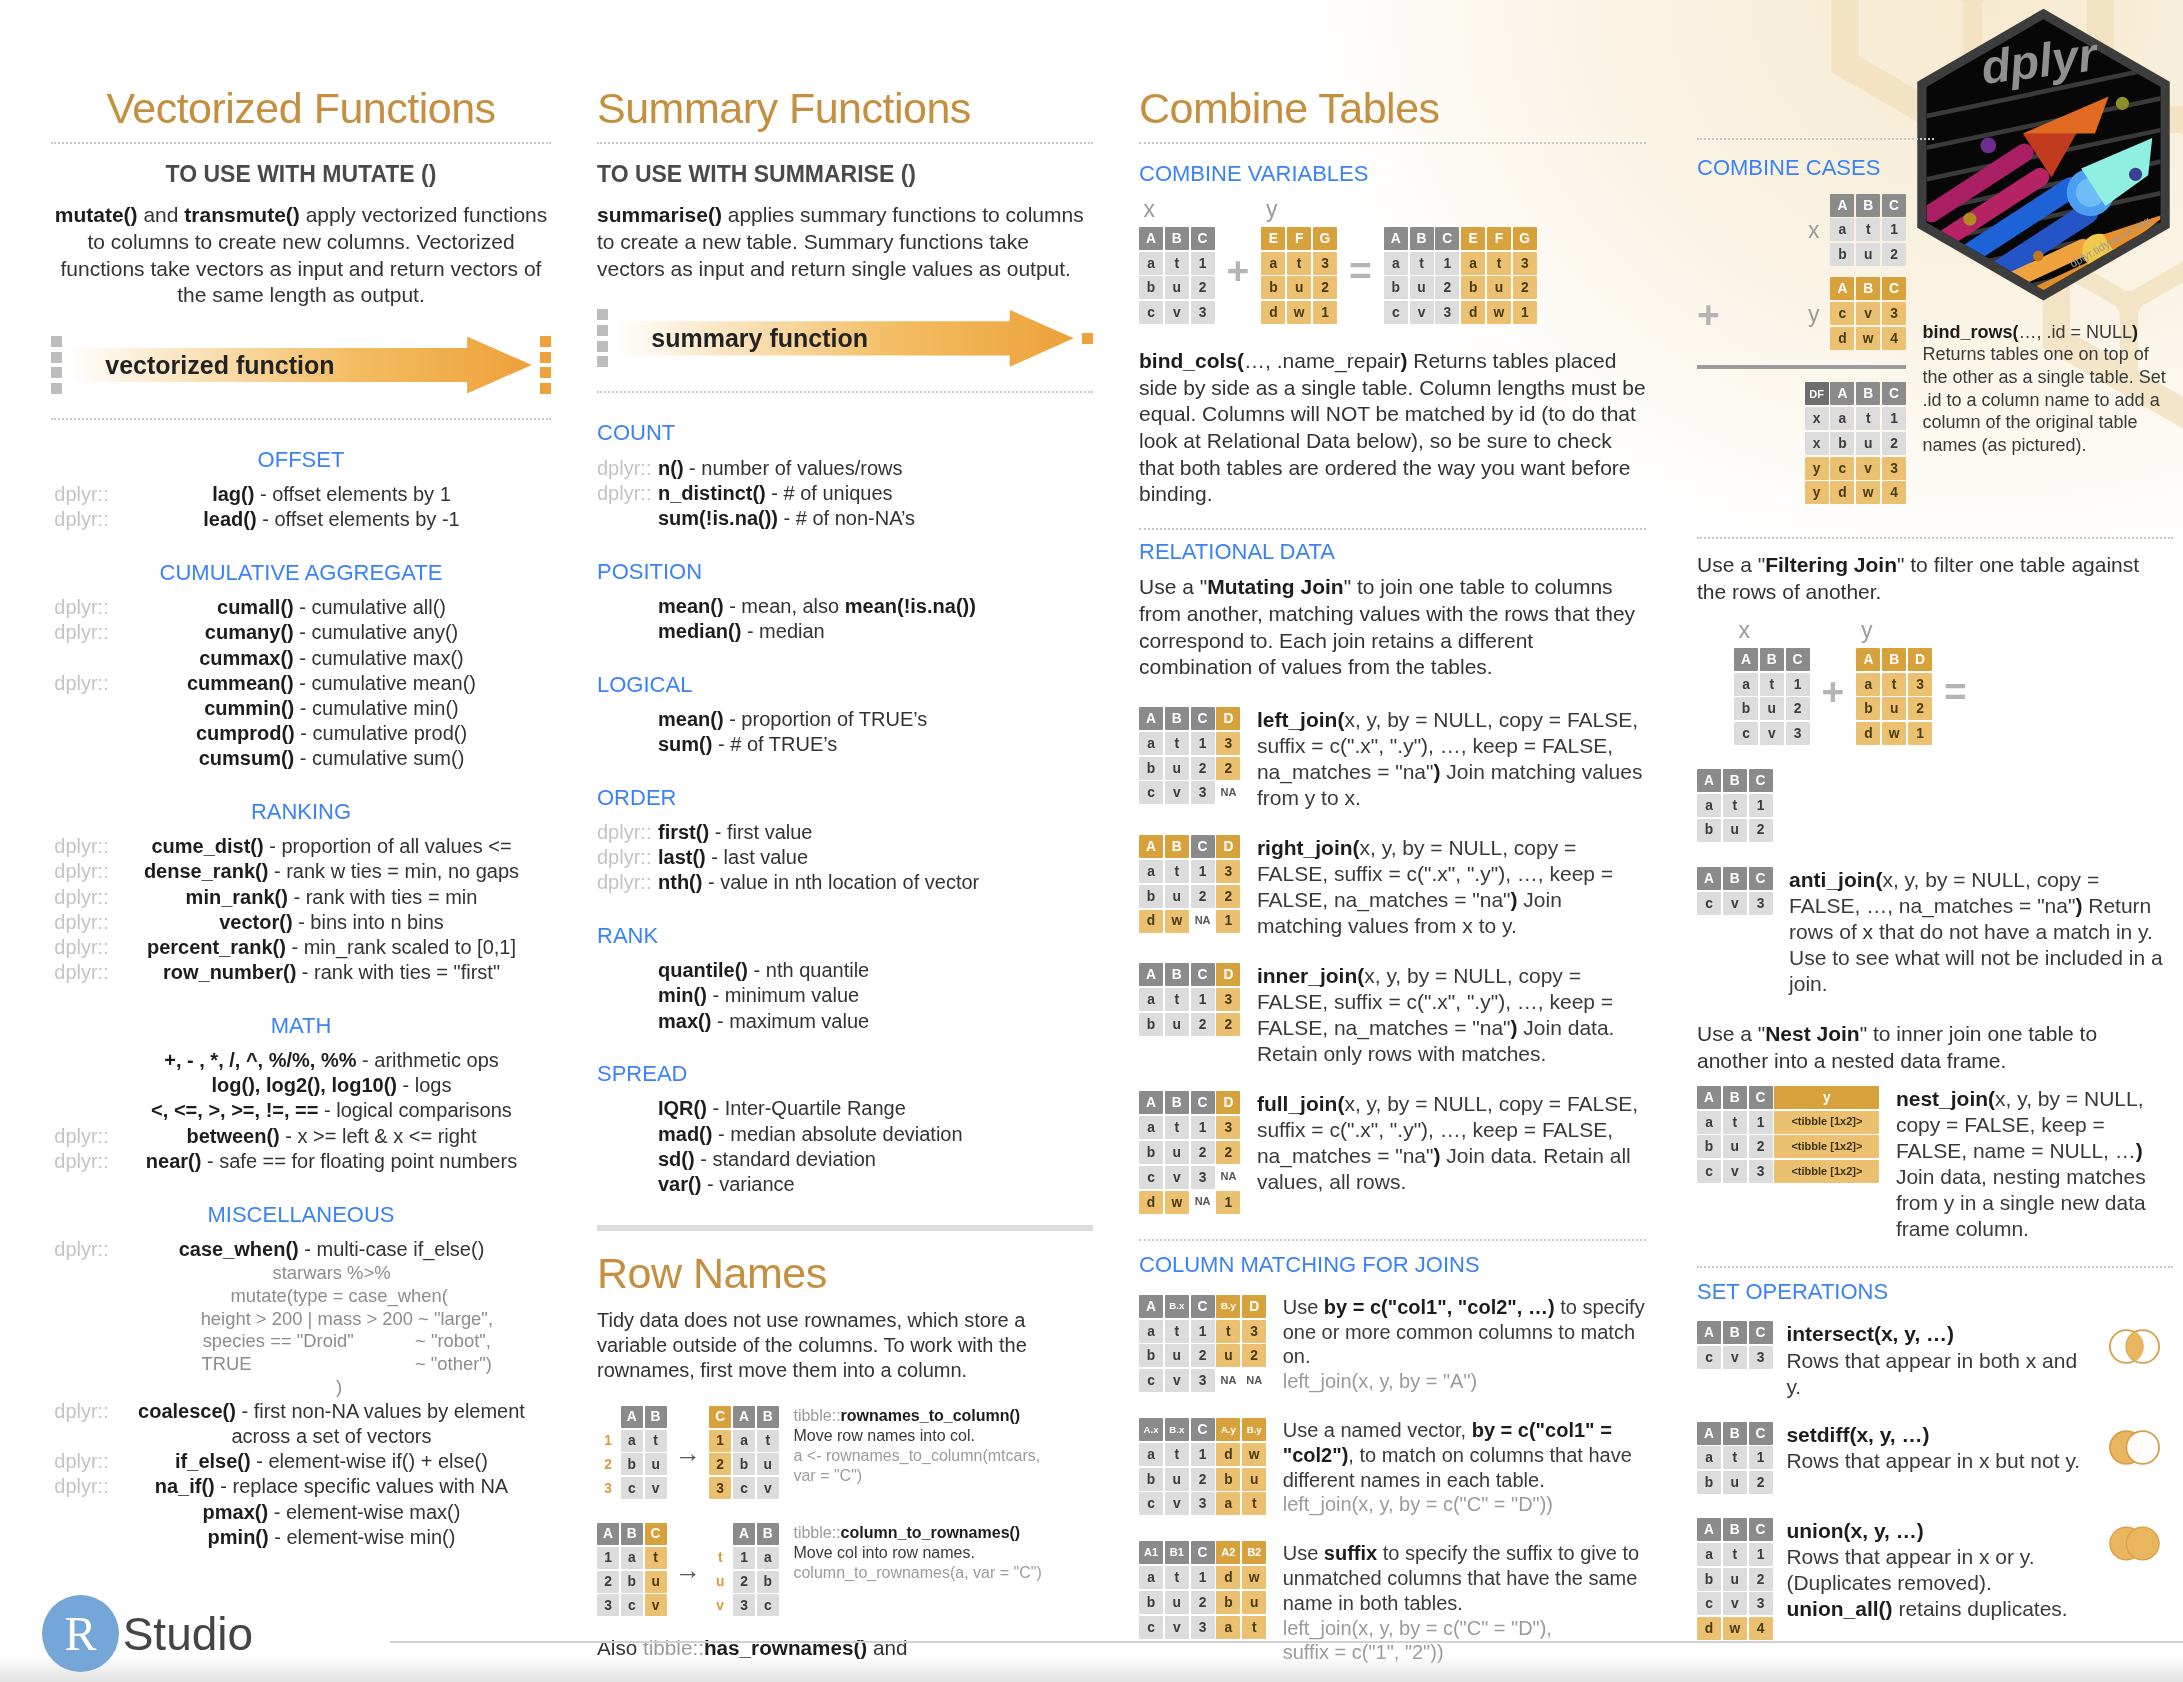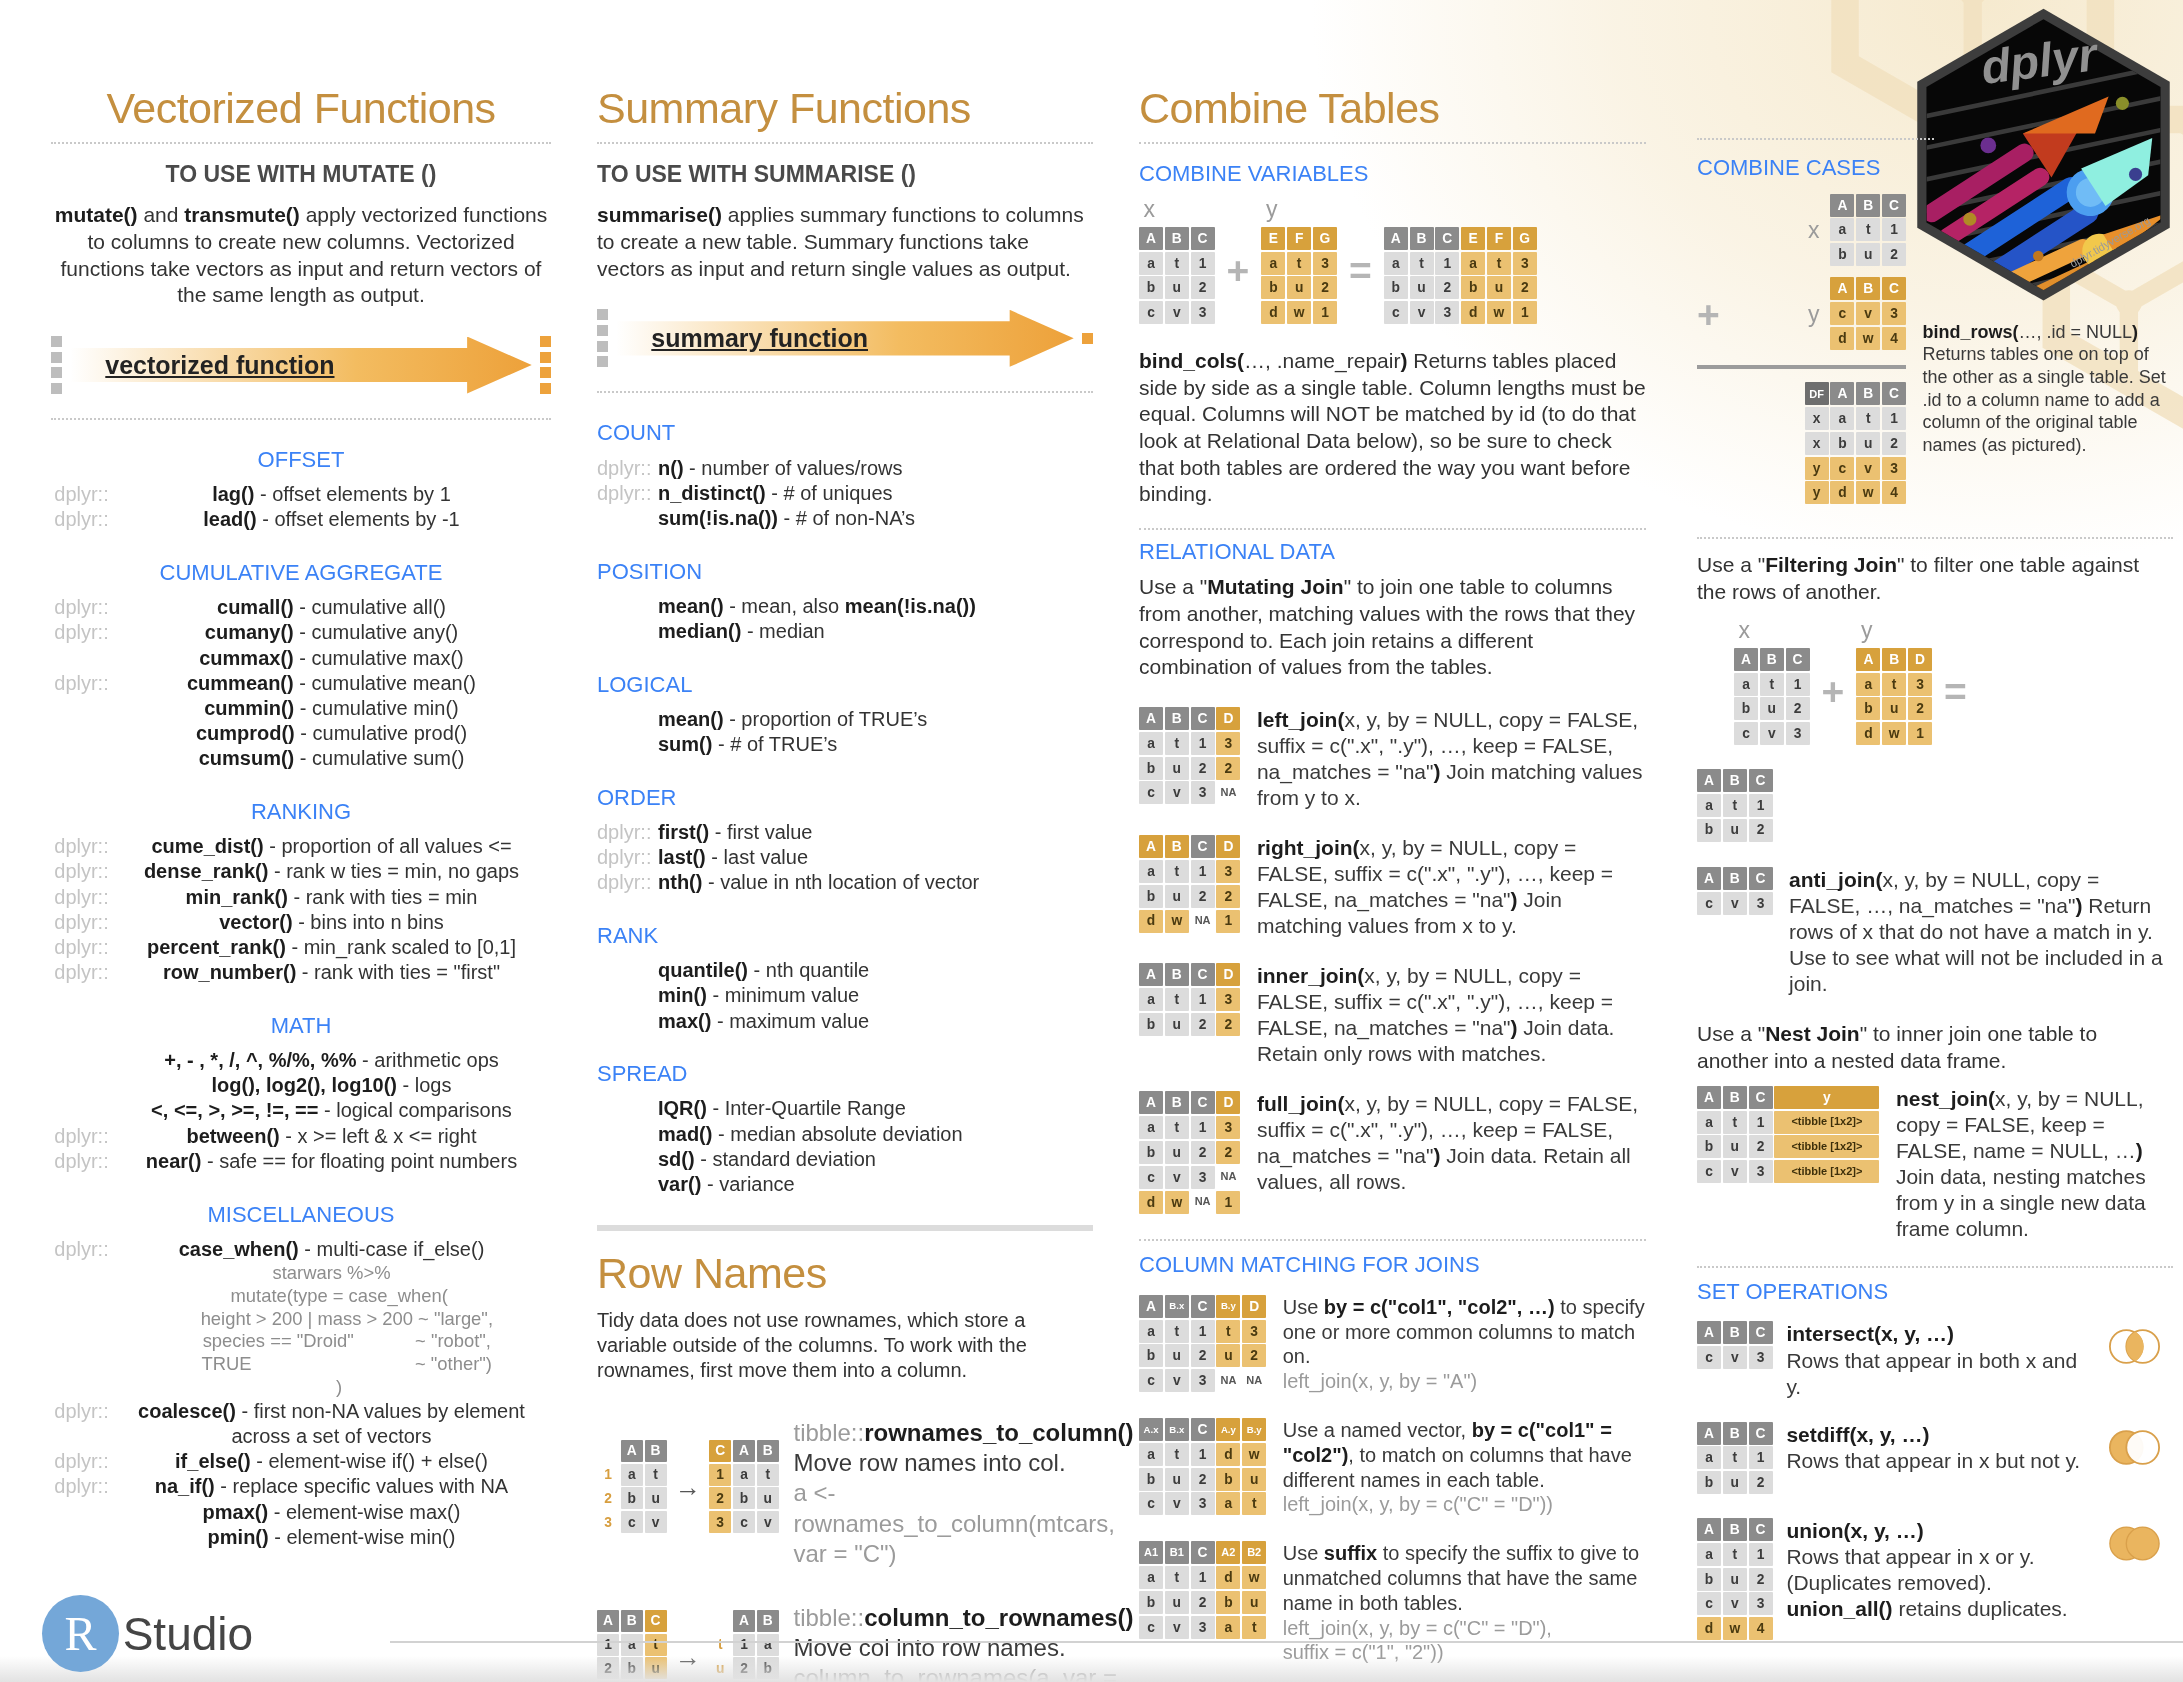--- a/index.html
+++ b/index.html
@@ -23,21 +23,21 @@
   .sg-b{font-weight:700;color:#1d1d1d;}
   .sg-g{color:#9b9b9b;}
   
   .banner{display:flex;align-items:center;margin:27.5px 0 13px;height:57px;}
   .sqcol{display:flex;flex-direction:column;gap:4.6px;margin:0 8.3px 0 0;}
   .sqcol.right{margin:0 0 0 8.3px;}
   .sqcol i{width:11px;height:11px;background:#bdbdbd;display:block;}
   .sqcol.orange i{background:#EDA23C;}
   .arrowbar{flex:1;height:57px;background:linear-gradient(90deg,rgba(249,237,214,0) 0%,#F3BC60 62%,#EDA13A 100%);
     clip-path:polygon(0 20%,86% 20%,86% 0,100% 50%,86% 100%,86% 80%,0 80%);display:flex;align-items:center;}
-  .albl{font-size:25px;font-weight:700;color:#232323;padding-left:35px;text-decoration:underline;}
+  .albl{font-size:25px;font-weight:700;color:#232323;padding-left:35px;}
   
   .fn{display:grid;grid-template-columns:61px 1fr;font-size:20px;line-height:1.26;}
   .fn .pre{color:#c4c4c4;white-space:pre;}
   .fn .bd{color:#333;}
   .codeln{color:#8d8d8d;font-size:18.4px;line-height:1.24;white-space:pre;}
   
   .mtbl{display:inline-block;vertical-align:top;}
   .mtr{display:flex;gap:1.8px;margin-bottom:1.8px;}
   .mc{width:24px;height:23px;display:flex;align-items:center;justify-content:center;font-size:13.8px;font-weight:600;border-radius:0.9px;}
   .mc.g{background:#8B8B8B;color:#fff;font-weight:700;}
@@ -69,21 +69,21 @@
   
   .sorow{display:flex;gap:13.8px;margin-bottom:22px;font-size:21px;line-height:1.24;}
   .sotxt{max-width:294px;}
   .venn{flex:0 0 auto;margin-left:auto;}
   
   .thickbar{height:6.4px;background:#dcdcdc;margin:27.5px 0 18.4px;}
   .rnrow{display:flex;gap:14.7px;margin:22px 0 9.2px;}
   .rnleft{display:flex;align-items:center;gap:8.3px;flex:0 0 auto;}
   .rnleft .mc{width:22px;height:22px;}
   .rnarrow{color:#555;font-size:26px;font-weight:700;}
-  .rntext{font-size:24px;line-height:1.26;margin-top:12px;}
+  .rntext{font-size:16px;line-height:1.26;}
   
   .band{position:absolute;left:0;right:0;bottom:0;height:26px;background:linear-gradient(180deg,rgba(240,240,240,0),#e2e2e2);}
   .fline{position:absolute;left:390px;right:0;top:1641px;height:1.8px;background:#d2d2d2;}
   .ftext{position:absolute;left:395px;right:11px;top:1650px;text-align:center;font-size:16px;color:#2e2e2e;}
   .rslogo{position:absolute;left:42px;top:1595px;display:flex;align-items:center;}
   .ball{display:flex;width:77px;height:77px;border-radius:50%;background:#74A7D8;color:#fff;align-items:center;justify-content:center;
     font-family:"Liberation Serif",serif;font-size:48px;}
   .studio{font-size:46px;color:#454545;margin-left:3.7px;}
   .hexlogo{position:absolute;left:1912px;top:5.5px;}
 </style>

